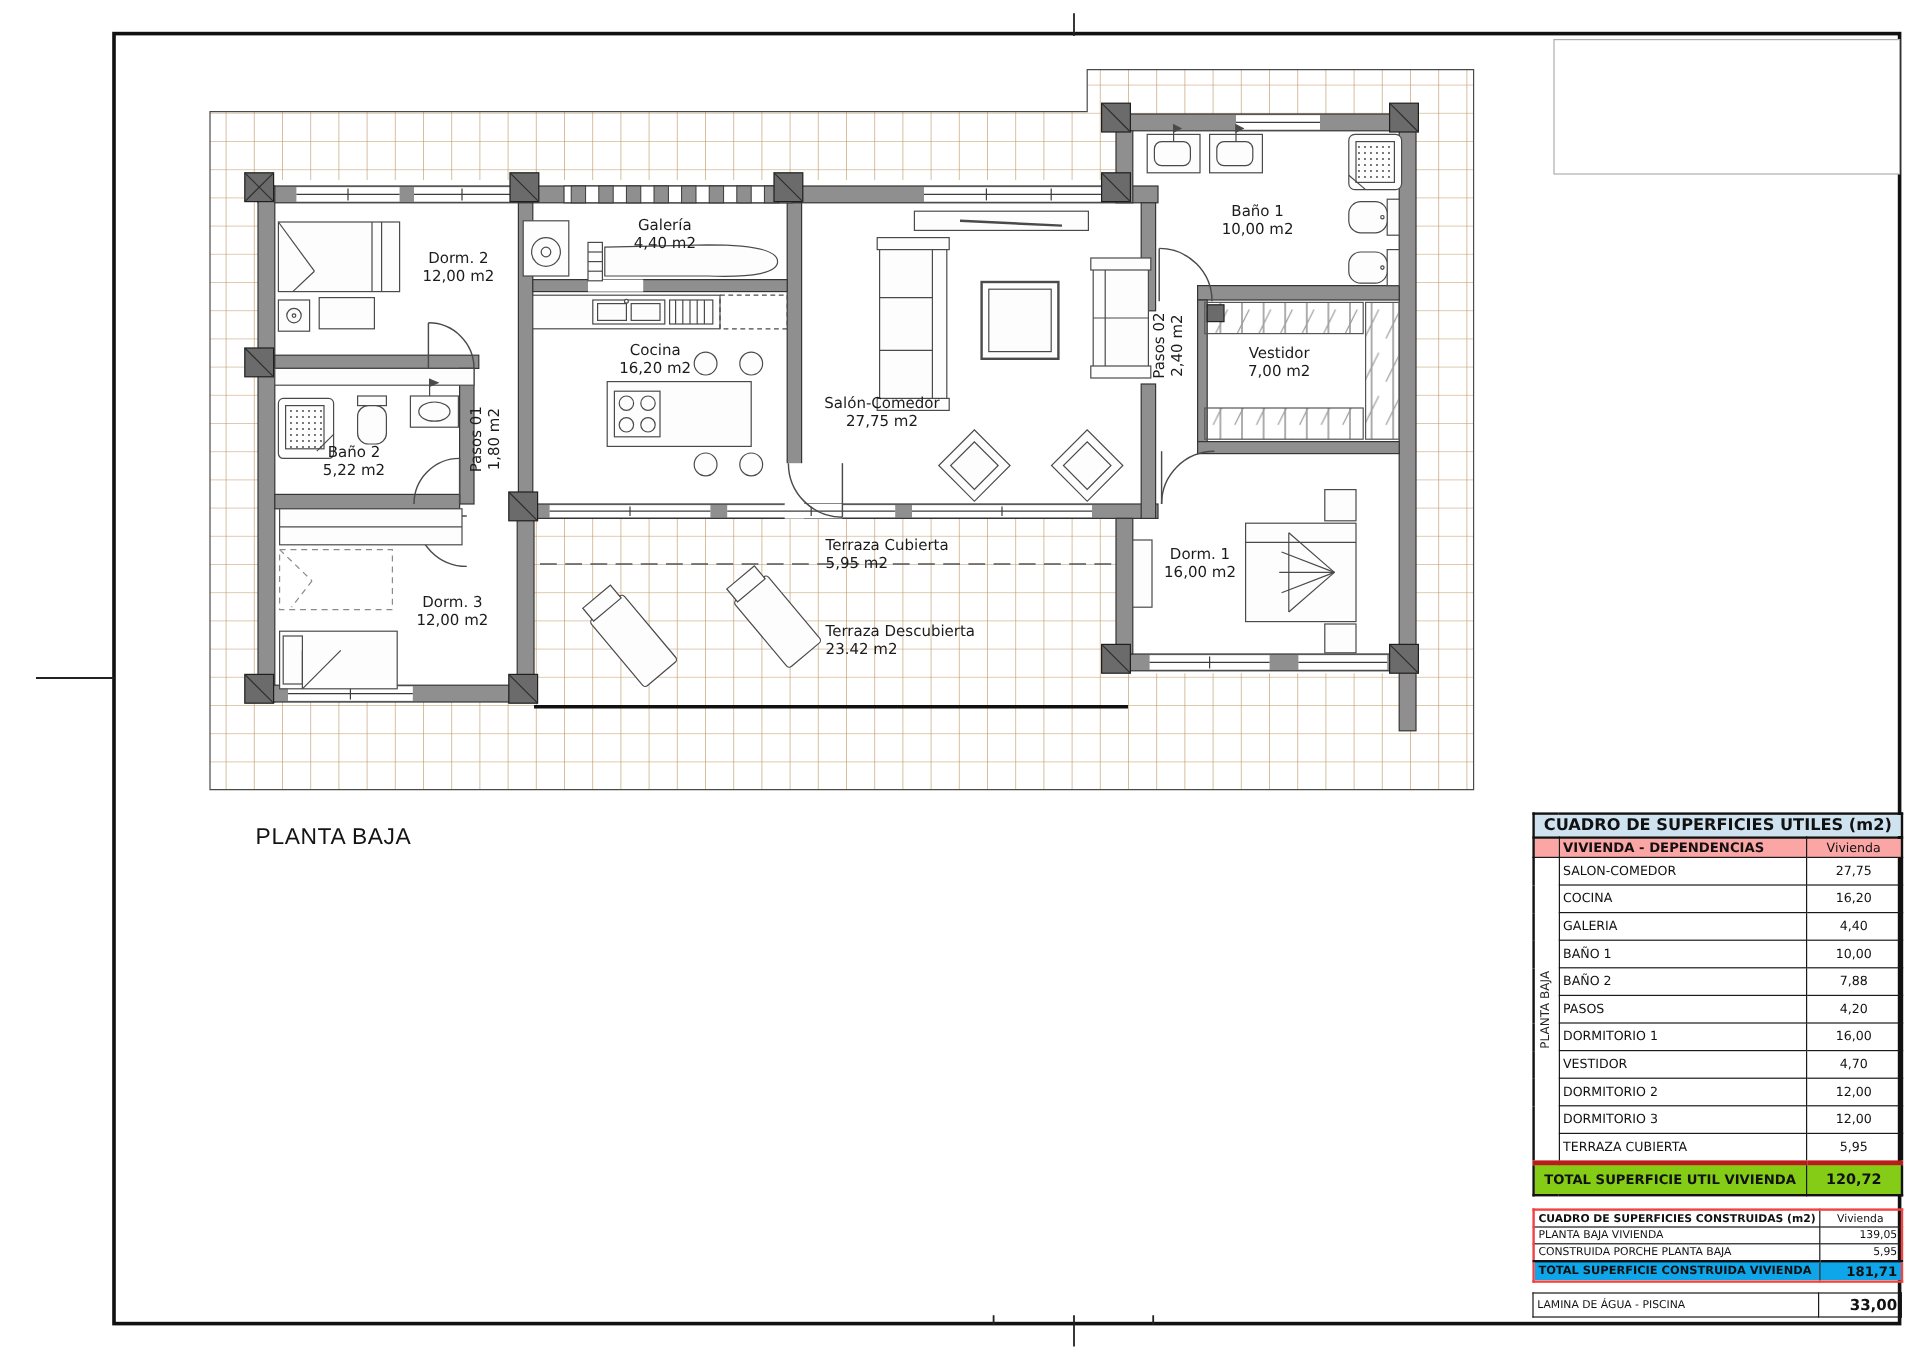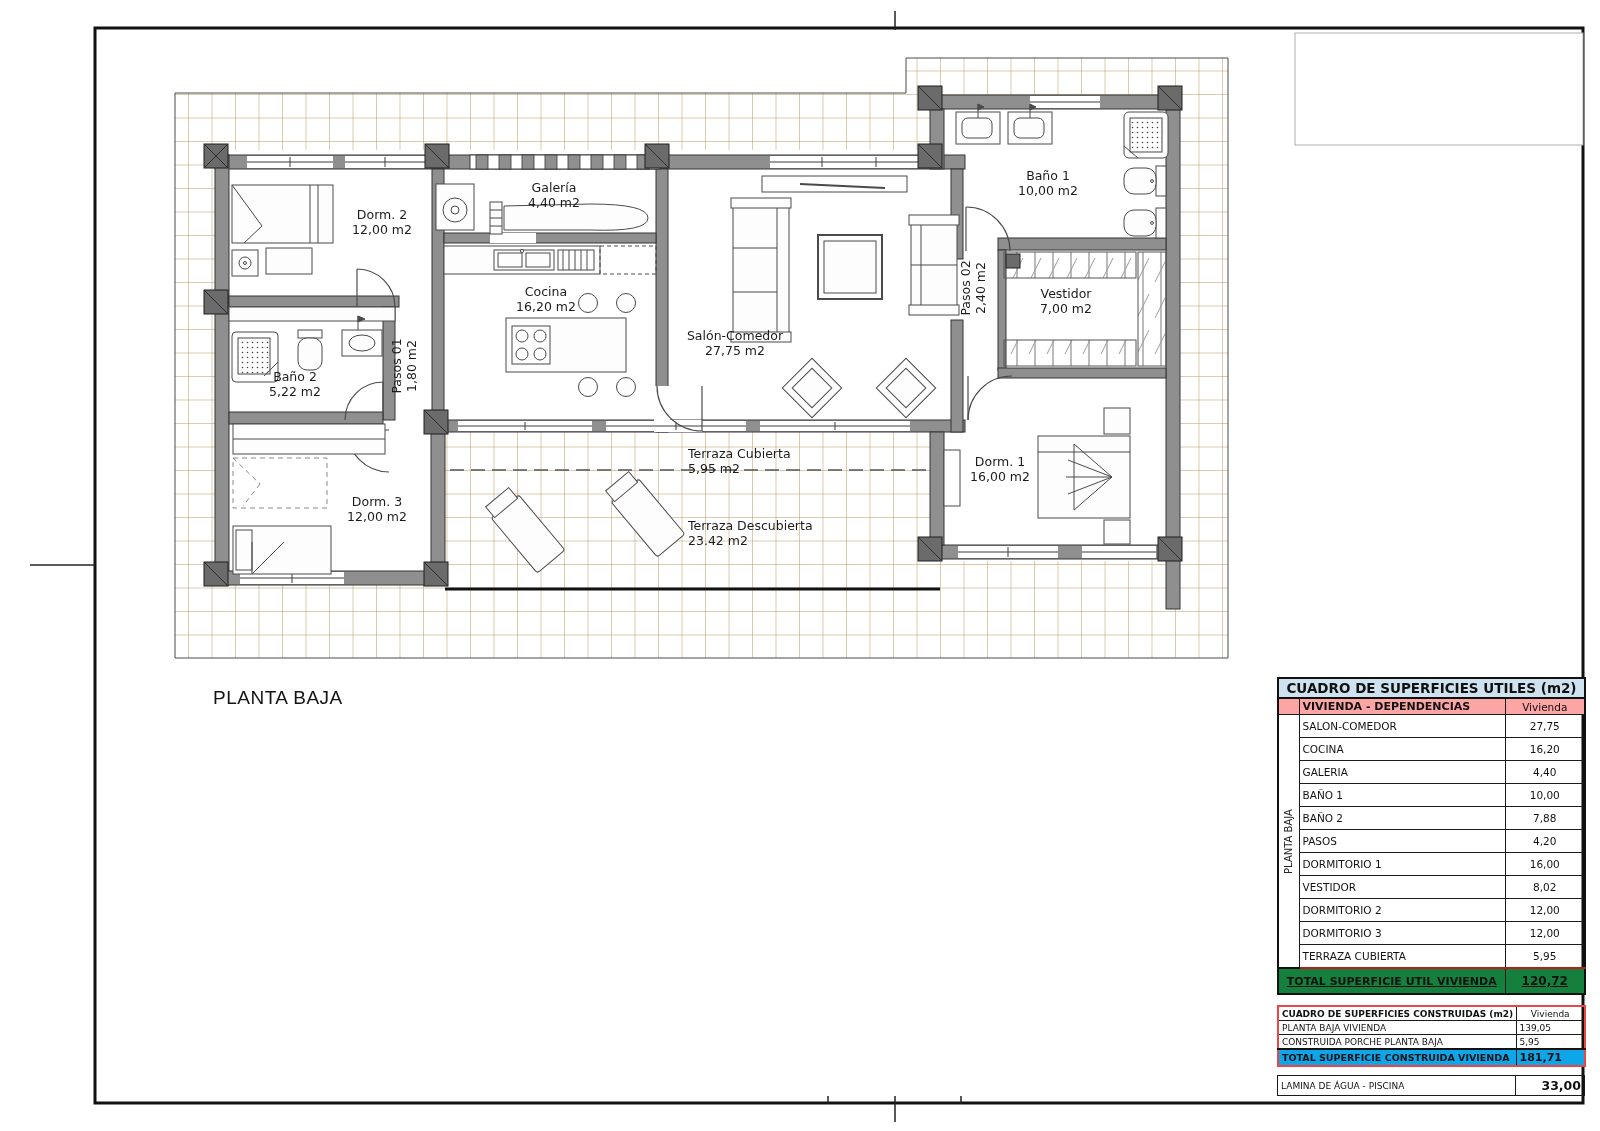--- a/index.html
+++ b/index.html
@@ -17,28 +17,28 @@
   .t1 .title td{background:#cfe2f0;font-weight:bold;text-align:center;font-size:13.5px;
                 padding:1px 0;border:2px solid #111;}
   .t1 .head td{background:#fca5a5;padding:1px 3px;}
   .t1 .head .desc{font-weight:bold;font-size:11px;}
   .t1 .head .val{text-align:center;font-size:10.5px;}
   .t1 .room-label{padding:1px 3px;height:13.5px;}
   .t1 .num{text-align:center;padding:5px 4px;}
   .t1 .rot{width:21px;border-bottom:2px solid #111;}
   .rotlab{transform:rotate(-90deg);font-size:10px;color:#222;width:16px;white-space:nowrap;
           display:flex;align-items:center;justify-content:center;}
-  .t1 .total td{background:#15803d;font-weight:bold;border-top:2px solid #b91c1c;text-decoration:underline;}
+  .t1 .total td{background:#84cc16;font-weight:bold;border-top:4px solid #b91c1c;}
   .t1 .total .lab{text-align:center;font-size:11px;padding:2px 0;}
   .t1 .total .num{font-size:12px;}
   .t2{border:2px solid #ef4444;font-size:9px;margin-top:10px;}
   .t2 td{padding:1px 3px;height:11px;}
   .t2 .hd{font-weight:bold;}
   .t2 .val{text-align:center;}
-  .t2 .num{text-align:left;}
+  .t2 .num{text-align:right;}
   .t2 .total td{background:#0ea5e9;font-weight:bold;border-top:2px solid #111;font-size:9.5px;}
   .t2 .total .num{font-size:11px;}
   .t3{border:1px solid #333;font-size:9px;margin-top:8px;}
   .t3 td{padding:2px 3px;height:13px;}
   .t3 .num{text-align:right;font-size:12.5px;font-weight:bold;}
   .colA{width:206px;} .colB{width:80px;}
   .colA2{width:238px;} .colB2{width:69px;}
 </style>
 </head>
 <body>
@@ -483,21 +483,21 @@
       <tr>
             <td class="room-label">PASOS</td>
             <td class="num">4,20</td>
           </tr>
       <tr>
             <td class="room-label">DORMITORIO 1</td>
             <td class="num">16,00</td>
           </tr>
       <tr>
             <td class="room-label">VESTIDOR</td>
-            <td class="num">8,02</td>
+            <td class="num">4,70</td>
           </tr>
       <tr>
             <td class="room-label">DORMITORIO 2</td>
             <td class="num">12,00</td>
           </tr>
       <tr>
             <td class="room-label">DORMITORIO 3</td>
             <td class="num">12,00</td>
           </tr>
       <tr>

